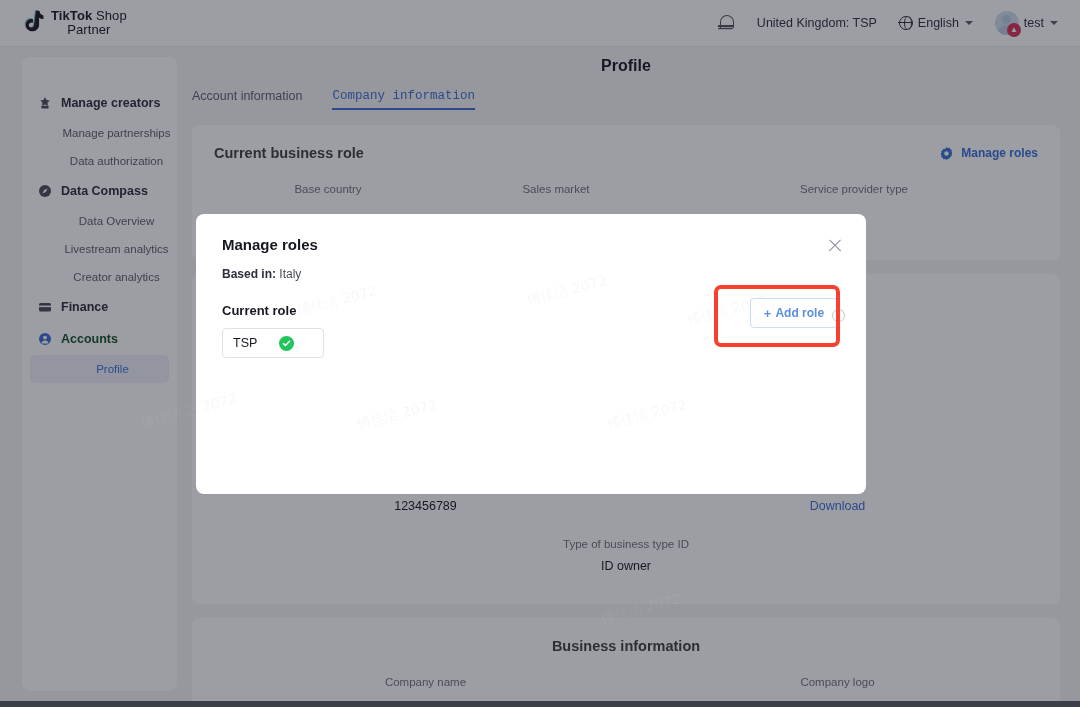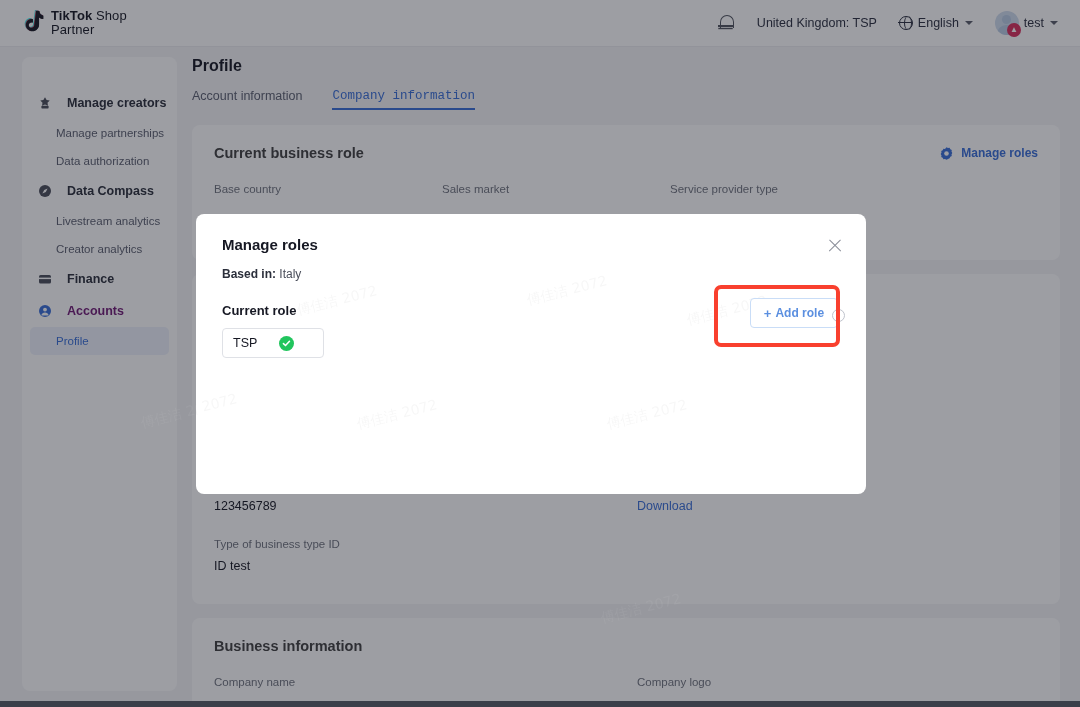--- a/index.html
+++ b/index.html
@@ -7,20 +7,21 @@
     width: 1080px; height: 707px;
     font-family: "Liberation Sans", sans-serif;
     overflow: hidden;
     background: #ffffff;
   }
 
   
   #page-root {
     position: absolute; inset: 0;
     background: #f4f5f7;
+    text-align: center;
   }
 
   
   .topbar {
     position: absolute; top: 0; left: 0; right: 0; height: 47px;
     background: #ffffff;
     display: flex; align-items: center;
     border-bottom: 1px solid #ecedef;
     z-index: 3;
   }
@@ -85,26 +86,26 @@
   .avatar-badge span { font-size:8px; color:#fff; line-height:1; }
 
   
   .sidebar {
     position: absolute; left: 22px; top: 57px; width: 155px; height: 634px;
     background: #ffffff; border-radius: 8px;
     padding-top: 30px;
     z-index: 2;
   }
   .nav-top {
-    display: flex; align-items: center; gap: 15px;
+    display: flex; align-items: center; gap: 9px;
     padding: 9px 0 9px 16px;
     font-size: 12.5px; font-weight: 600; color: #2b2f3b;
     cursor: pointer;
   }
-  .nav-top.active { color: #701a75; }
+  .nav-top.active { color: #14532d; }
   .nav-sub {
     padding: 8px 0 8px 34px;
     font-size: 11.5px; color: #5c6070; cursor: pointer;
   }
   .nav-sub.sel {
     background: #eef2fb; color: #3a6fd8; border-radius: 5px;
     margin: 0 8px; padding-left: 26px;
   }
   .nav-icon { width: 14px; height: 14px; flex: 0 0 auto; position: relative; }
 
@@ -281,20 +282,21 @@
 
     <div class="nav-top">
       <span class="nav-icon">
         <svg width="14" height="14" viewBox="0 0 14 14">
             <circle cx="7" cy="7" r="6" fill="#4a4e5a"></circle>
             <path d="M9.6 4.4 6.2 5.9 4.4 9.6 7.8 8.1z" fill="#fff"></path>
           </svg>
       </span>
       <span>Data Compass</span>
     </div>
+    <div class="nav-sub"><span>Data Overview</span></div>
     <div class="nav-sub"><span>Livestream analytics</span></div>
     <div class="nav-sub"><span>Creator analytics</span></div>
 
     <div class="nav-top">
       <span class="nav-icon">
         <svg width="14" height="14" viewBox="0 0 14 14">
             <rect x="1" y="3" width="12" height="8.6" rx="1.6" fill="#4a4e5a"></rect>
             <rect x="1" y="5.6" width="12" height="1.5" fill="#fff"></rect>
           </svg>
       </span>
@@ -356,21 +358,21 @@
         <div class="field" style="flex:0 0 423px">
           <div class="field-value">123456789</div>
         </div>
         <div class="field wide">
           <div class="field-value link">Download</div>
         </div>
       </div>
       <div class="field-row" style="margin-top:25px">
         <div class="field wide">
           <div class="field-label">Type of business type ID</div>
-          <div class="field-value">ID test</div>
+          <div class="field-value">ID owner</div>
         </div>
       </div>
     </div>
 
     <div class="card" style="height:120px">
       <div class="card-title">Business information</div>
       <div class="field-row">
         <div class="field" style="flex:0 0 423px">
           <div class="field-label">Company name</div>
         </div>

